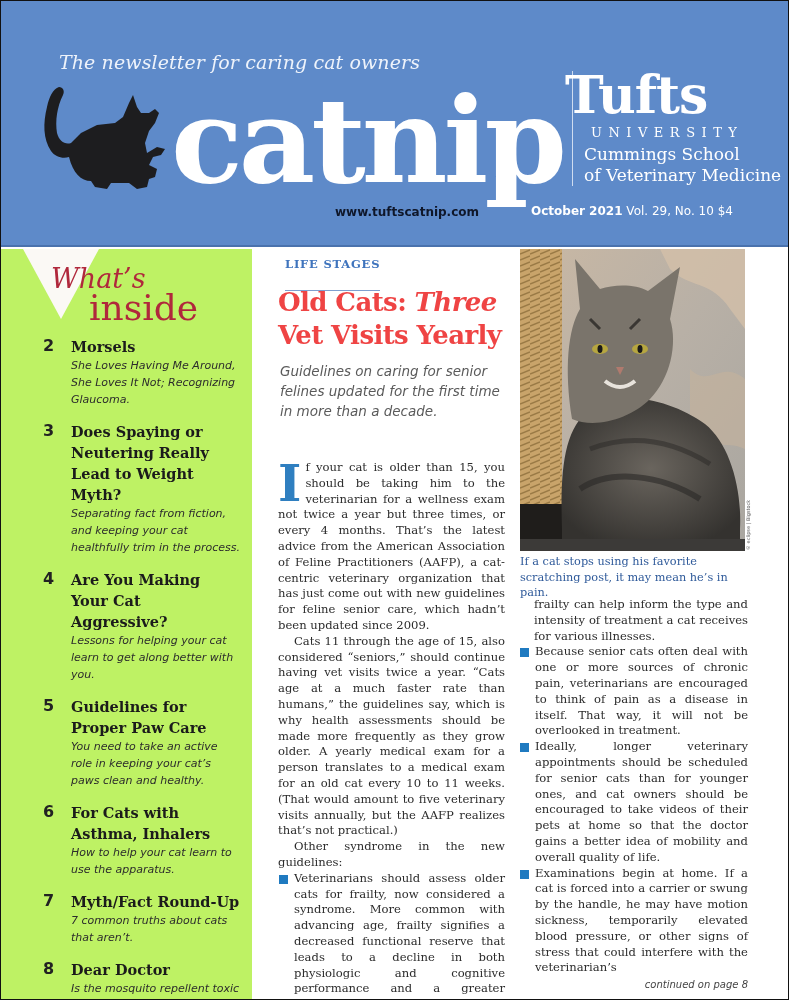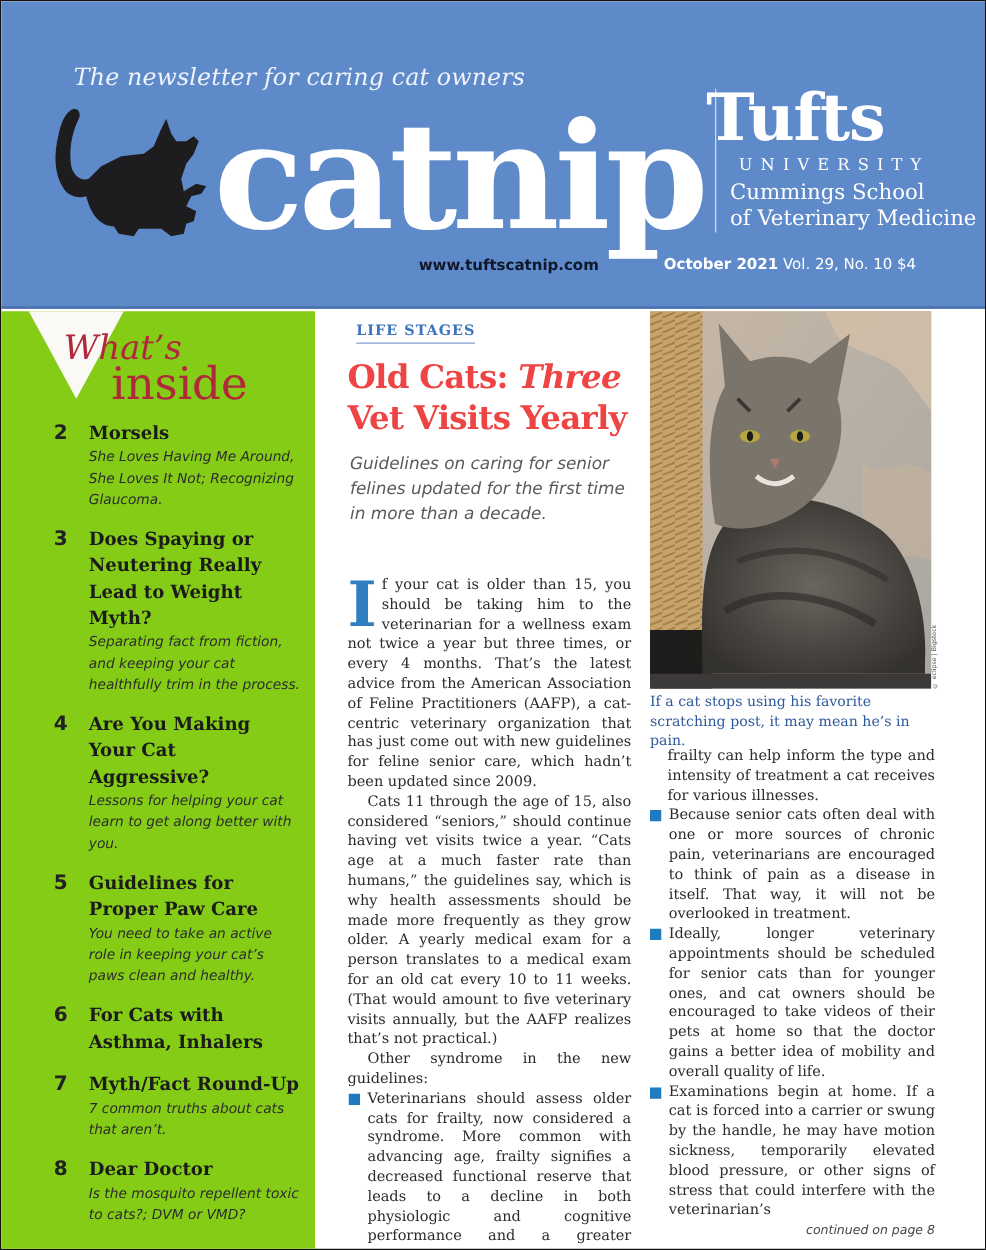--- a/index.html
+++ b/index.html
@@ -15,32 +15,32 @@
   .url { position: absolute; left: 334px; top: 204px; font-family: "DejaVu Sans", sans-serif; font-weight: bold; font-size: 12px; color: #0f172a; }
   .issue { position: absolute; left: 530px; top: 203px; font-family: "DejaVu Sans", sans-serif; font-size: 12px; color: #fff; white-space: nowrap; }
   .issue b { font-weight: bold; }
   .vdivider { position: absolute; left: 571px; top: 70px; width: 1px; height: 115px; background: #cfdcf0; }
   .tufts { position: absolute; left: 564px; top: 66px; font-family: "DejaVu Serif", serif; font-weight: bold; font-size: 52px; line-height: 56px; color: #fff; letter-spacing: -1px; }
   .university { position: absolute; left: 590px; top: 124px; font-family: "DejaVu Serif", serif; font-size: 13px; letter-spacing: 6.5px; color: #fff; }
   .school1 { position: absolute; left: 583px; top: 143px; font-family: "DejaVu Serif", serif; font-size: 17px; color: #fff; }
   .school2 { position: absolute; left: 583px; top: 164px; font-family: "DejaVu Serif", serif; font-size: 17px; color: #fff; }
 
   
-  .sidebar { position: absolute; left: 0; top: 248px; width: 251px; height: 752px; background: #84cc16; }
+  .sidebar { position: absolute; left: 0; top: 248px; width: 251px; height: 752px; background: #bef264; }
   .sidebar-tri { position: absolute; left: 22px; top: 0; width: 0; height: 0; border-left: 38px solid transparent; border-right: 38px solid transparent; border-top: 70px solid #fbf9f5; }
   .wi-1 { position: absolute; left: 50px; top: 14px; font-family: "DejaVu Serif", serif; font-style: italic; font-size: 27px; color: #b0283c; }
   .wi-2 { position: absolute; left: 88px; top: 38px; font-family: "DejaVu Serif", serif; font-size: 36px; color: #b0283c; }
   .toc { position: absolute; left: 0; top: 87px; width: 251px; }
   .toc-item { position: relative; padding-left: 70px; padding-right: 12px; margin-bottom: 13px; }
   .toc-num { position: absolute; left: 42px; top: 0; font-family: "DejaVu Sans", sans-serif; font-weight: bold; font-size: 16px; color: #222; }
   .toc-title { font-family: "DejaVu Serif", serif; font-weight: bold; font-size: 14.5px; line-height: 21px; color: #1b1b1b; }
   .toc-desc { font-family: "DejaVu Sans", sans-serif; font-style: italic; font-size: 11px; line-height: 17px; color: #2c2c2c; }
 
   
-  .kicker { position: absolute; left: 284px; top: 256px; font-family: "DejaVu Serif", serif; font-weight: bold; font-size: 11.5px; letter-spacing: 0.8px; color: #3f74bd; padding-bottom: 3px; border-bottom: 1px solid #7f9fcf; }
+  .kicker { position: absolute; left: 284px; top: 256px; font-family: "DejaVu Serif", serif; font-weight: bold; font-size: 11.5px; letter-spacing: 0.8px; color: #3f74bd; padding-bottom: 19px; border-bottom: 1px solid #7f9fcf; }
   .headline { position: absolute; left: 277px; top: 285px; width: 240px; font-family: "DejaVu Serif", serif; font-weight: bold; font-size: 26px; line-height: 33px; color: #ef4444; letter-spacing: -0.6px; }
   .headline i { font-style: italic; }
   .deck { position: absolute; left: 279px; top: 360px; width: 236px; font-family: "DejaVu Sans", sans-serif; font-style: italic; font-size: 13.5px; line-height: 20px; color: #5a5a5a; }
 
   .col { position: absolute; font-family: "DejaVu Serif", serif; font-size: 11.6px; line-height: 15.8px; color: #2b2b2b; text-align: justify; }
   .col1 { left: 277px; top: 459px; width: 227px; }
   .col2 { left: 533px; top: 596px; width: 214px; }
   .col p { margin: 0; }
   .col p.indent { text-indent: 16px; }
   .dropcap { float: left; font-family: "DejaVu Serif", serif; font-weight: bold; font-size: 50px; line-height: 44px; color: #2f7fc0; margin: 2px 4px 0 0; }
@@ -103,20 +103,21 @@
         <div class="toc-desc">Lessons for helping your cat learn to get along better with you.</div>
       </div>
       <div class="toc-item">
         <span class="toc-num">5</span>
         <div class="toc-title">Guidelines for Proper Paw Care</div>
         <div class="toc-desc">You need to take an active role in keeping your cat’s paws clean and healthy.</div>
       </div>
       <div class="toc-item">
         <span class="toc-num">6</span>
         <div class="toc-title">For Cats with Asthma, Inhalers</div>
+        <div class="toc-desc">How to help your cat learn to use the apparatus.</div>
       </div>
       <div class="toc-item">
         <span class="toc-num">7</span>
         <div class="toc-title">Myth/Fact Round-Up</div>
         <div class="toc-desc">7 common truths about cats that aren’t.</div>
       </div>
       <div class="toc-item">
         <span class="toc-num">8</span>
         <div class="toc-title">Dear Doctor</div>
         <div class="toc-desc">Is the mosquito repellent toxic to cats?; DVM or VMD?</div>

